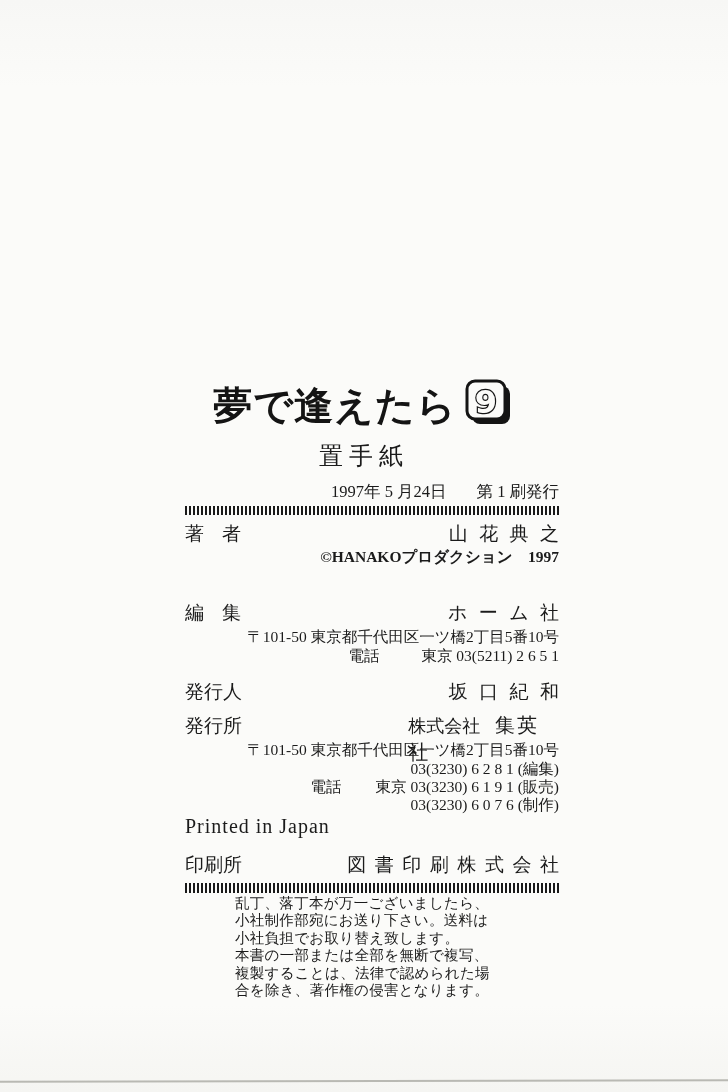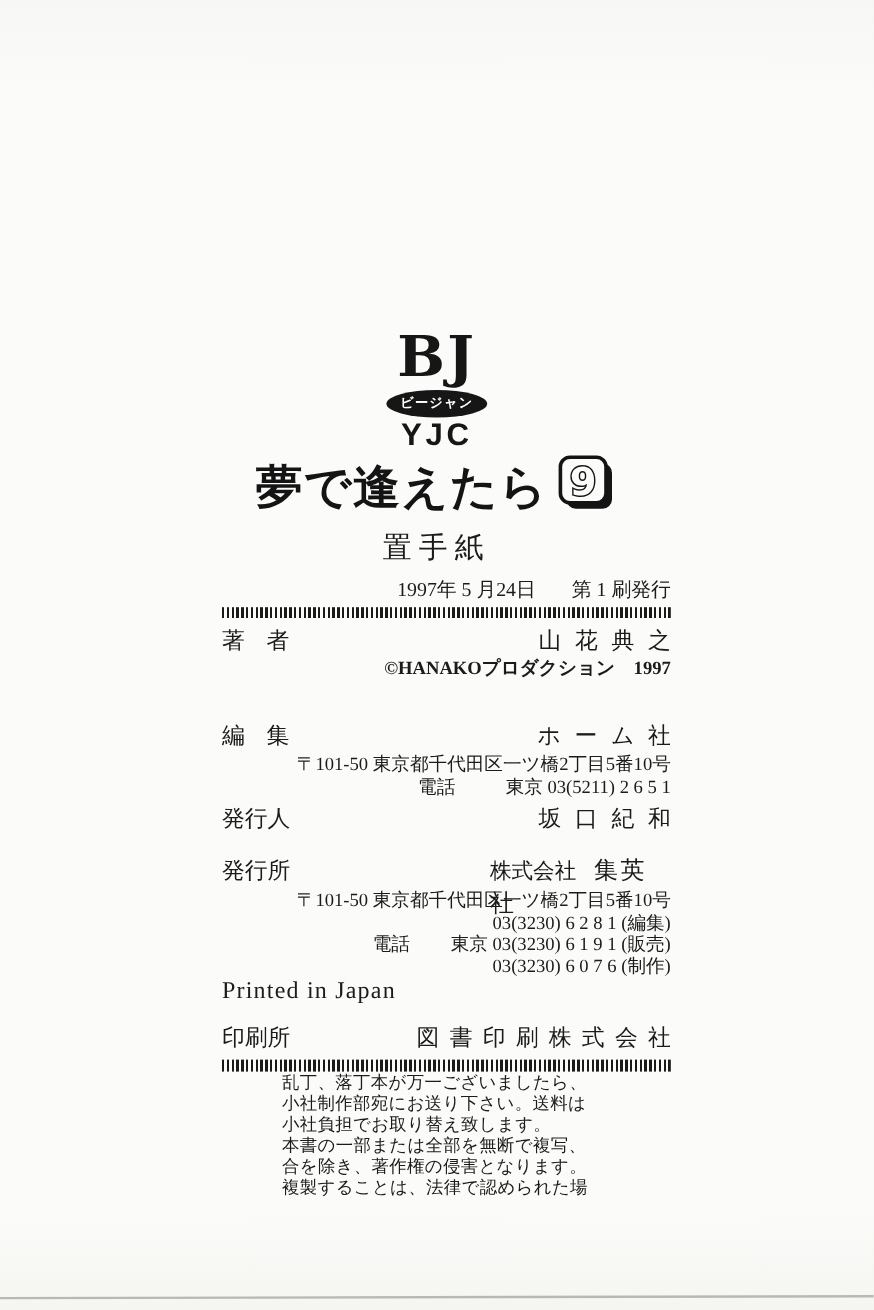--- a/index.html
+++ b/index.html
@@ -59,21 +59,21 @@
   .bar{height:9px;background:repeating-linear-gradient(90deg,#1a1a1a 0 2px,rgba(0,0,0,0) 2px 4px);}
   .bar1{top:25px;}
   .bar2{top:402px;height:10px;}
 
   .row{display:flex;justify-content:space-between;align-items:baseline;font-size:19px;}
   .row-author{top:40px;}
   .row-copyright{top:66px;text-align:right;font-size:15.5px;font-weight:bold;}
   .row-editor{top:119px;}
   .row-editor-addr{top:146px;text-align:right;font-size:15.5px;}
   .row-editor-tel{top:165px;display:flex;justify-content:flex-end;gap:42px;font-size:15.5px;}
-  .row-issuer{top:188px;}
+  .row-issuer{top:198px;}
   .row-publisher{top:231px;}
   .row-pub-addr{top:259px;text-align:right;font-size:15.5px;}
   .row-pub-tel1{top:278px;text-align:right;font-size:15.5px;}
   .row-pub-tel2{top:296px;display:flex;justify-content:flex-end;gap:34px;font-size:15.5px;}
   .row-pub-tel3{top:314px;text-align:right;font-size:15.5px;}
   .row-printed{top:334px;text-align:left;font-size:20px;letter-spacing:1px;}
   .row-printer{top:371px;}
 
   .tracked{letter-spacing:.60em;margin-right:-.60em;}
   .tracked-label{letter-spacing:.95em;margin-right:-.95em;}
@@ -85,27 +85,20 @@
     position:absolute;top:414px;left:50px;width:300px;
     font-size:14.5px;line-height:17.4px;letter-spacing:.02em;
   }
   .notice span{display:block;}
 </style>
 </head>
 <body>
 
 <div class="page">
 
-  <div class="logo">
-    <div class="bj">BJ</div>
-    <div class="badge">
-      <span>ビージャン</span>
-    </div>
-    <div class="yjc">YJC</div>
-  </div>
 
   <div class="titleblock">
     <div class="title-row">
       <span class="title-main">夢で逢えたら</span>
       <span class="volume-box">
         <svg width="50" height="50" viewBox="0 0 50 50" xmlns="http://www.w3.org/2000/svg">
           <rect x="7" y="7" width="38" height="38" rx="8" fill="#141414"></rect>
           <rect x="2" y="2" width="38" height="38" rx="8" fill="#fbfbf9" stroke="#141414" stroke-width="3"></rect>
           <text x="21" y="33.5" text-anchor="middle" font-family="DejaVu Sans, Liberation Sans, sans-serif" font-size="32" font-weight="bold" fill="#fbfbf9" stroke="#141414" stroke-width="2.4" paint-order="stroke">9</text>
         </svg>
@@ -166,20 +159,20 @@
       <span class="tracked-mid">図書印刷株式会社</span>
     </div>
 
     <div class="abs bar bar2"></div>
 
     <div class="notice">
       <span>乱丁、落丁本が万一ございましたら、</span>
       <span>小社制作部宛にお送り下さい。送料は</span>
       <span>小社負担でお取り替え致します。</span>
       <span>本書の一部または全部を無断で複写、</span>
+      <span>複製することは、法律で認められた場</span>
       <span>合を除き、著作権の侵害となります。</span>
-      <span>複製することは、法律で認められた場</span>
     </div>
 
   </div>
 
   <div class="scan-line"></div>
 </div>
 
 </body></html>

